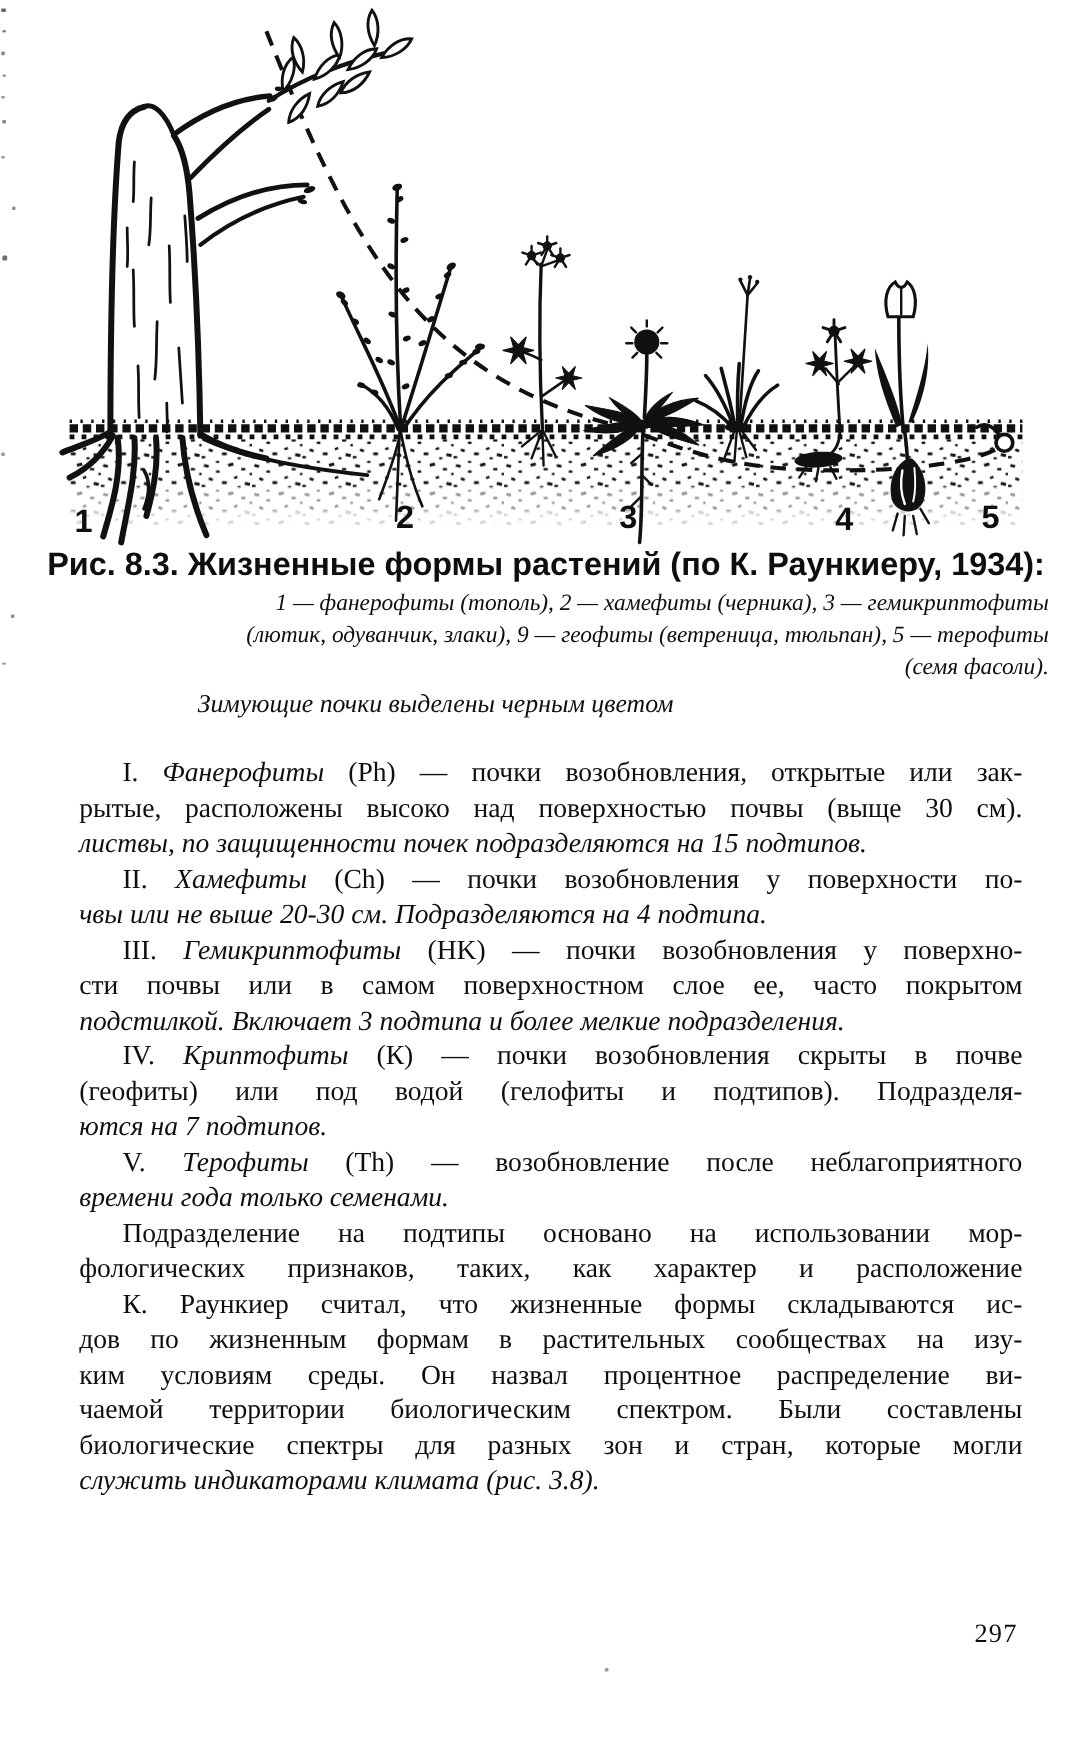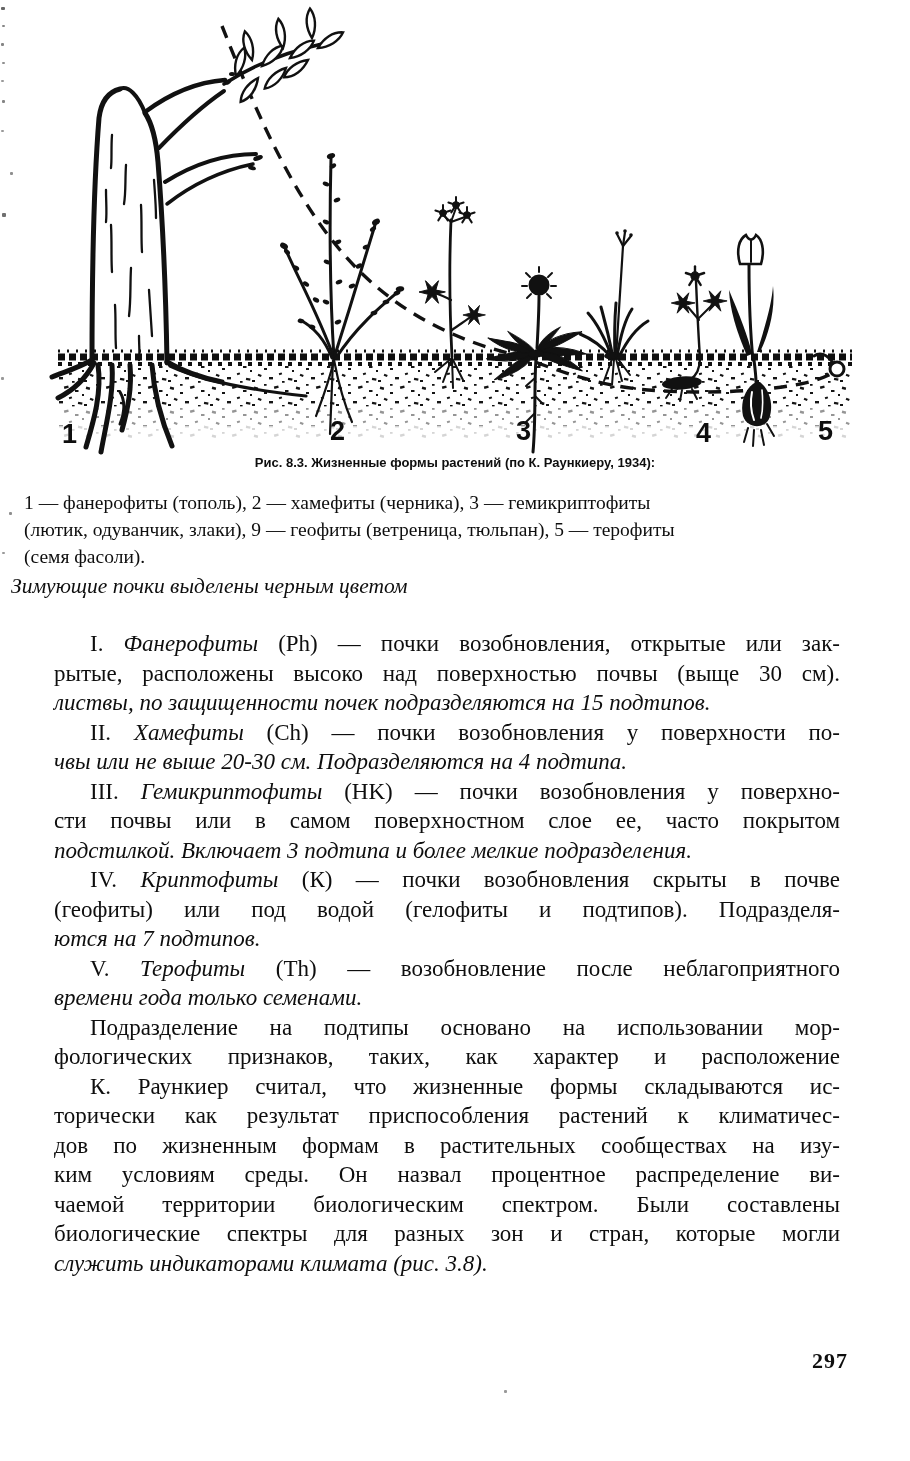--- a/index.html
+++ b/index.html
@@ -6,34 +6,34 @@
   body{width:910px;height:1461px;background:#ffffff;position:relative;overflow:hidden;
        font-family:"Liberation Serif", serif;color:#0e0e0e;}
   .page{position:absolute;inset:0;}
 
   
   .illus{position:absolute;left:0;top:0;width:910px;height:460px;}
   .fig-num{font-family:"Liberation Sans", sans-serif;font-weight:bold;font-size:27px;fill:#0e0e0e;}
 
   
   .cap-title{position:absolute;top:455px;left:0;width:910px;text-align:center;
-             font-family:"Liberation Sans", sans-serif;font-weight:bold;font-size:13px;}
-  .legend{position:absolute;top:489px;left:24px;width:870px;text-align:left;
-          font-size:19.5px;line-height:27px;}
-  .note{position:absolute;top:574px;left:11px;width:726px;
+             font-family:"Liberation Sans", sans-serif;font-weight:bold;font-size:27px;}
+  .legend{position:absolute;top:489px;left:4px;width:870px;text-align:right;
+          font-size:19.5px;line-height:27px;font-style:italic;}
+  .note{position:absolute;top:574px;left:0;width:726px;text-align:center;
         font-style:italic;font-size:21.5px;}
 
   
-  .body-text{position:absolute;top:629px;left:54px;width:786px;font-size:23px;line-height:29.5px;}
+  .body-text{position:absolute;top:629px;left:66px;width:786px;font-size:23px;line-height:29.5px;}
   .bline{text-align:justify;text-align-last:justify;white-space:normal;}
   .bline.first{text-indent:36px;}
   .bline.last{text-align-last:left;font-style:italic;}
 
   .page-number{position:absolute;top:1348px;left:62px;width:786px;text-align:right;
-               font-weight:bold;font-size:22px;letter-spacing:1px;}
+               font-weight:normal;font-size:22px;letter-spacing:1px;}
 
   
   .speck{position:absolute;background:#333;border-radius:1px;}
 </style>
 </head>
 <body>
 
 <div class="page">
 
   <svg class="illus" viewBox="0 0 910 460">
@@ -308,21 +308,20 @@
       <div class="bline">сти почвы или в самом поверхностном слое ее, часто покрытом</div>
       <div class="bline last">подстилкой. Включает 3 подтипа и более мелкие подразделения.</div>
       <div class="bline first">IV. <i>Криптофиты</i> (К) — почки возобновления скрыты в почве</div>
       <div class="bline">(геофиты) или под водой (гелофиты и подтипов). Подразделя-</div>
       <div class="bline last">ются на 7 подтипов.</div>
       <div class="bline first">V. <i>Терофиты</i> (Th) — возобновление после неблагоприятного</div>
       <div class="bline last">времени года только семенами.</div>
       <div class="bline first">Подразделение на подтипы основано на использовании мор-</div>
       <div class="bline">фологических признаков, таких, как характер и расположение</div>
       <div class="bline first">К. Раункиер считал, что жизненные формы складываются ис-</div>
-      <div class="bline">торически как результат приспособления растений к климатичес-</div>
       <div class="bline">дов по жизненным формам в растительных сообществах на изу-</div>
       <div class="bline">ким условиям среды. Он назвал процентное распределение ви-</div>
       <div class="bline">чаемой территории биологическим спектром. Были составлены</div>
       <div class="bline">биологические спектры для разных зон и стран, которые могли</div>
       <div class="bline last">служить индикаторами климата (рис. 3.8).</div>
     </div>
 
   <div class="page-number">297</div>
 
   <div>

